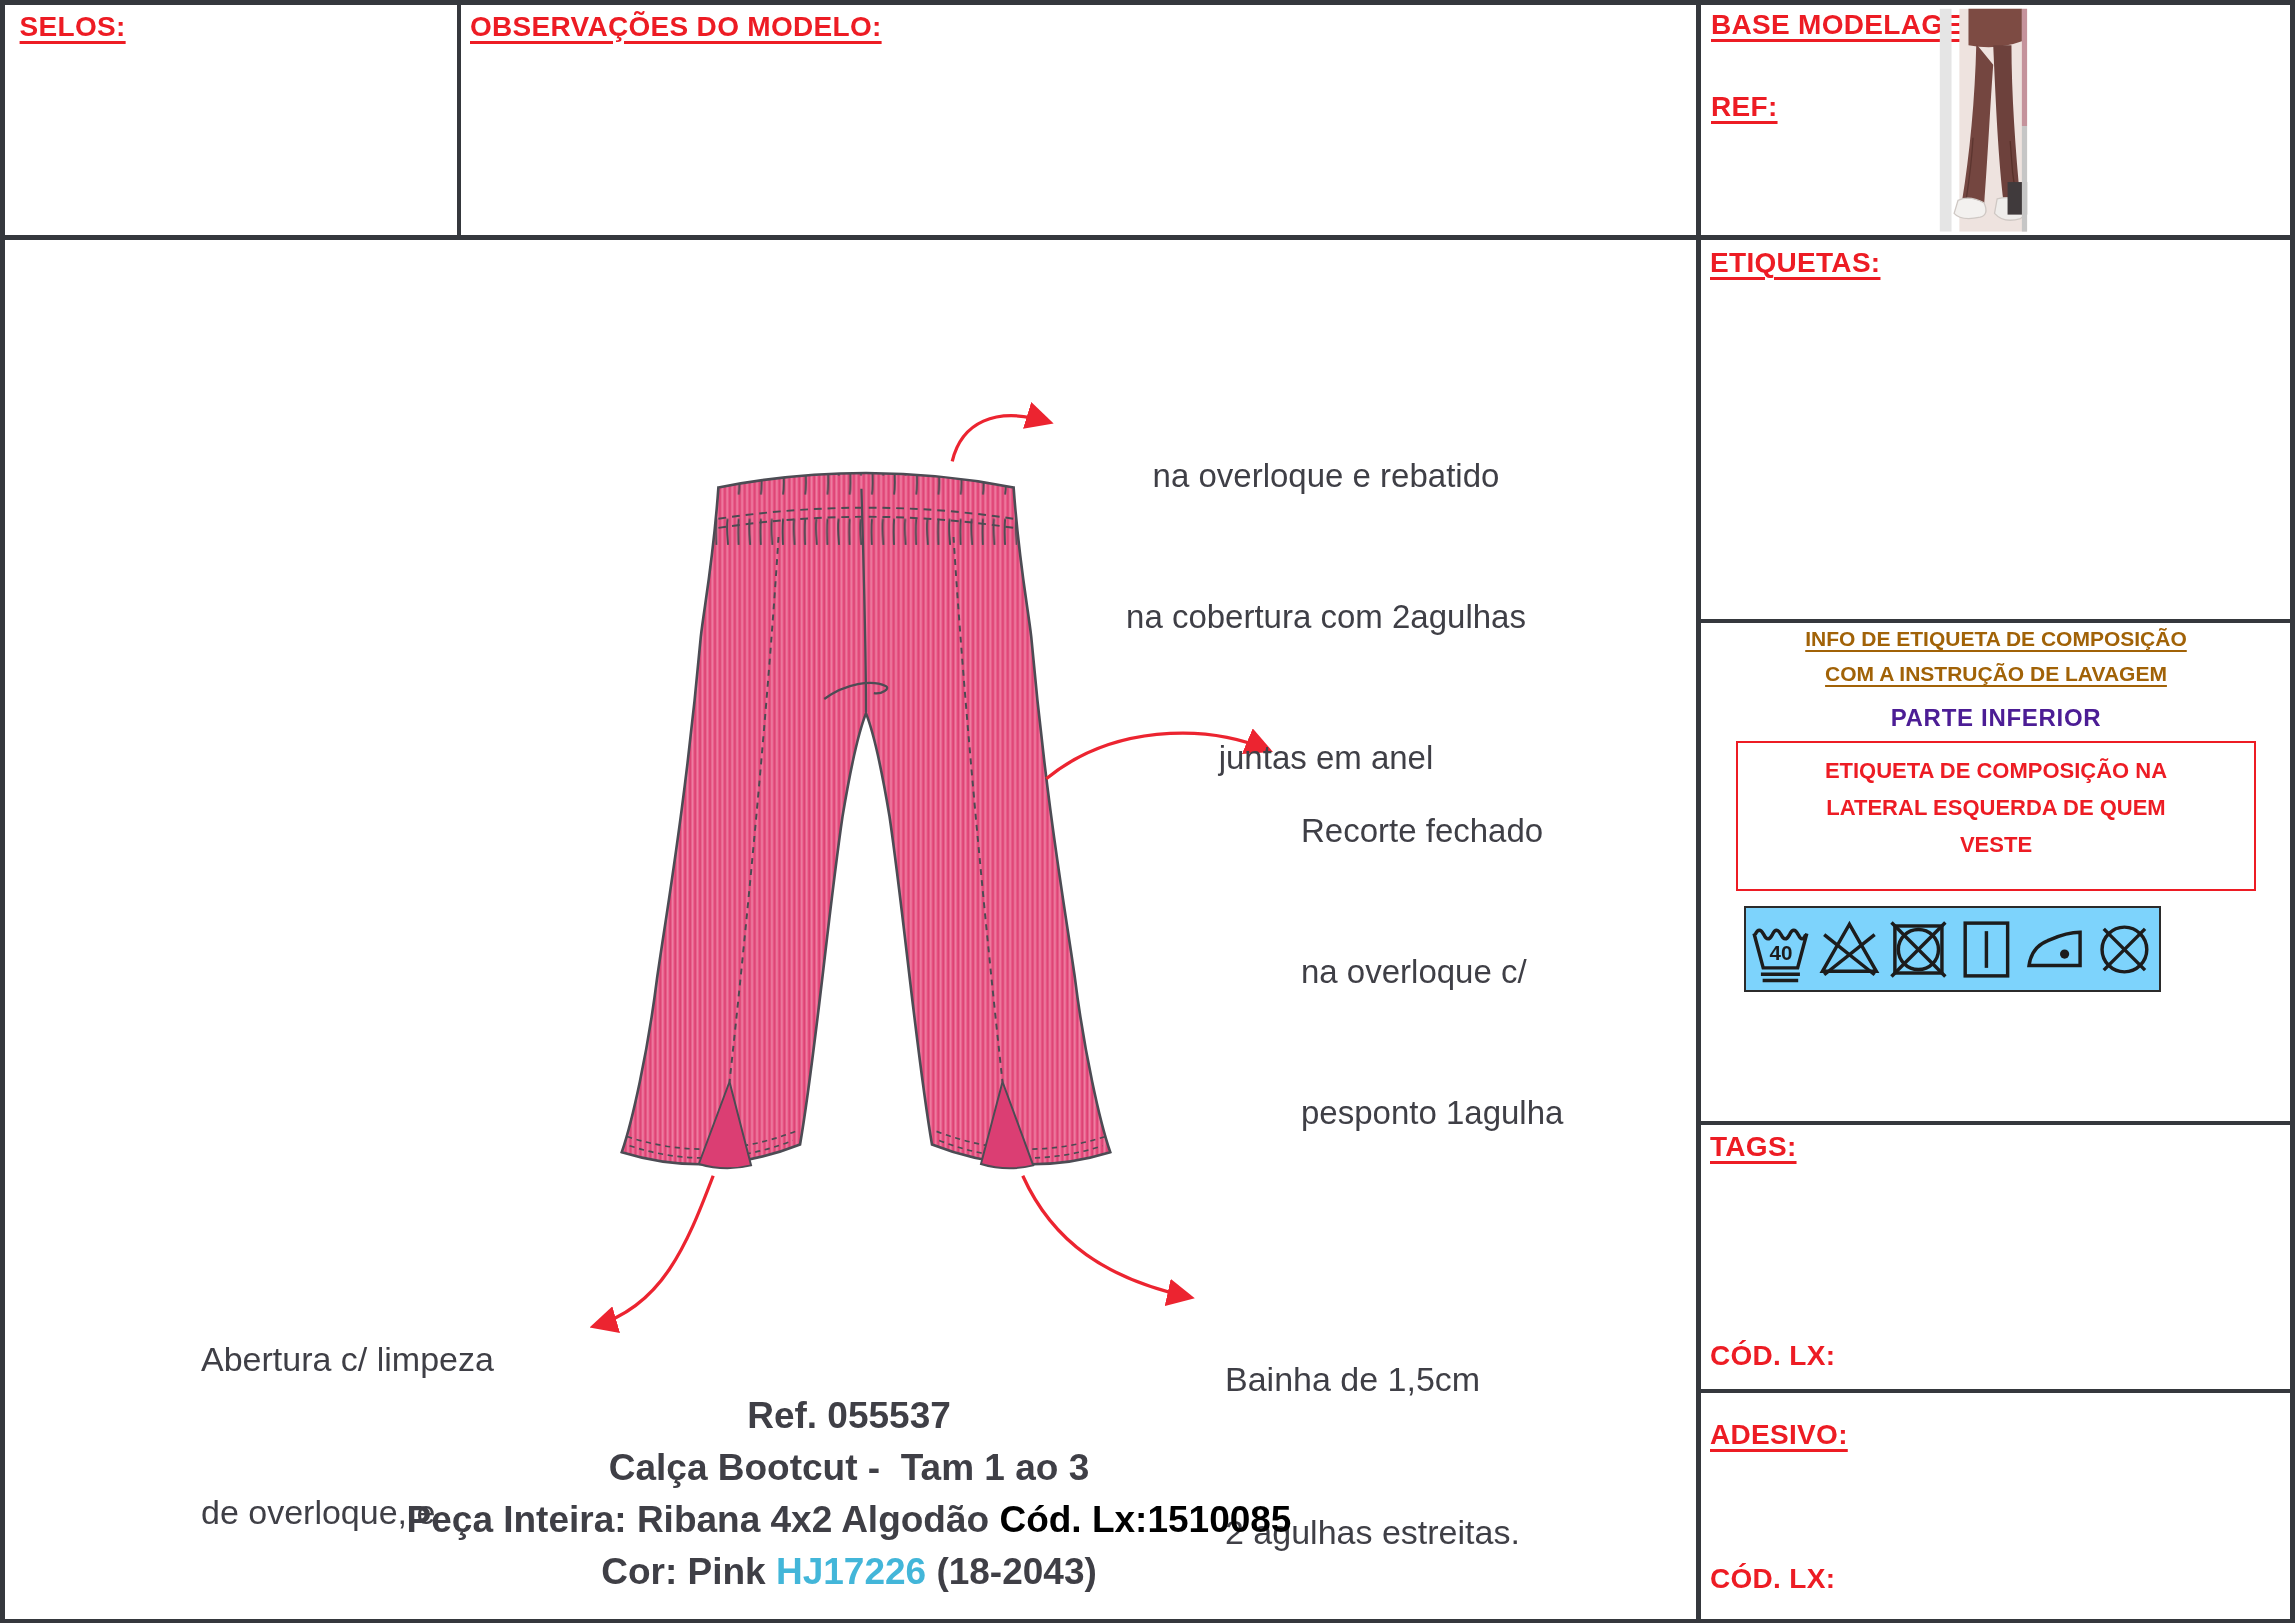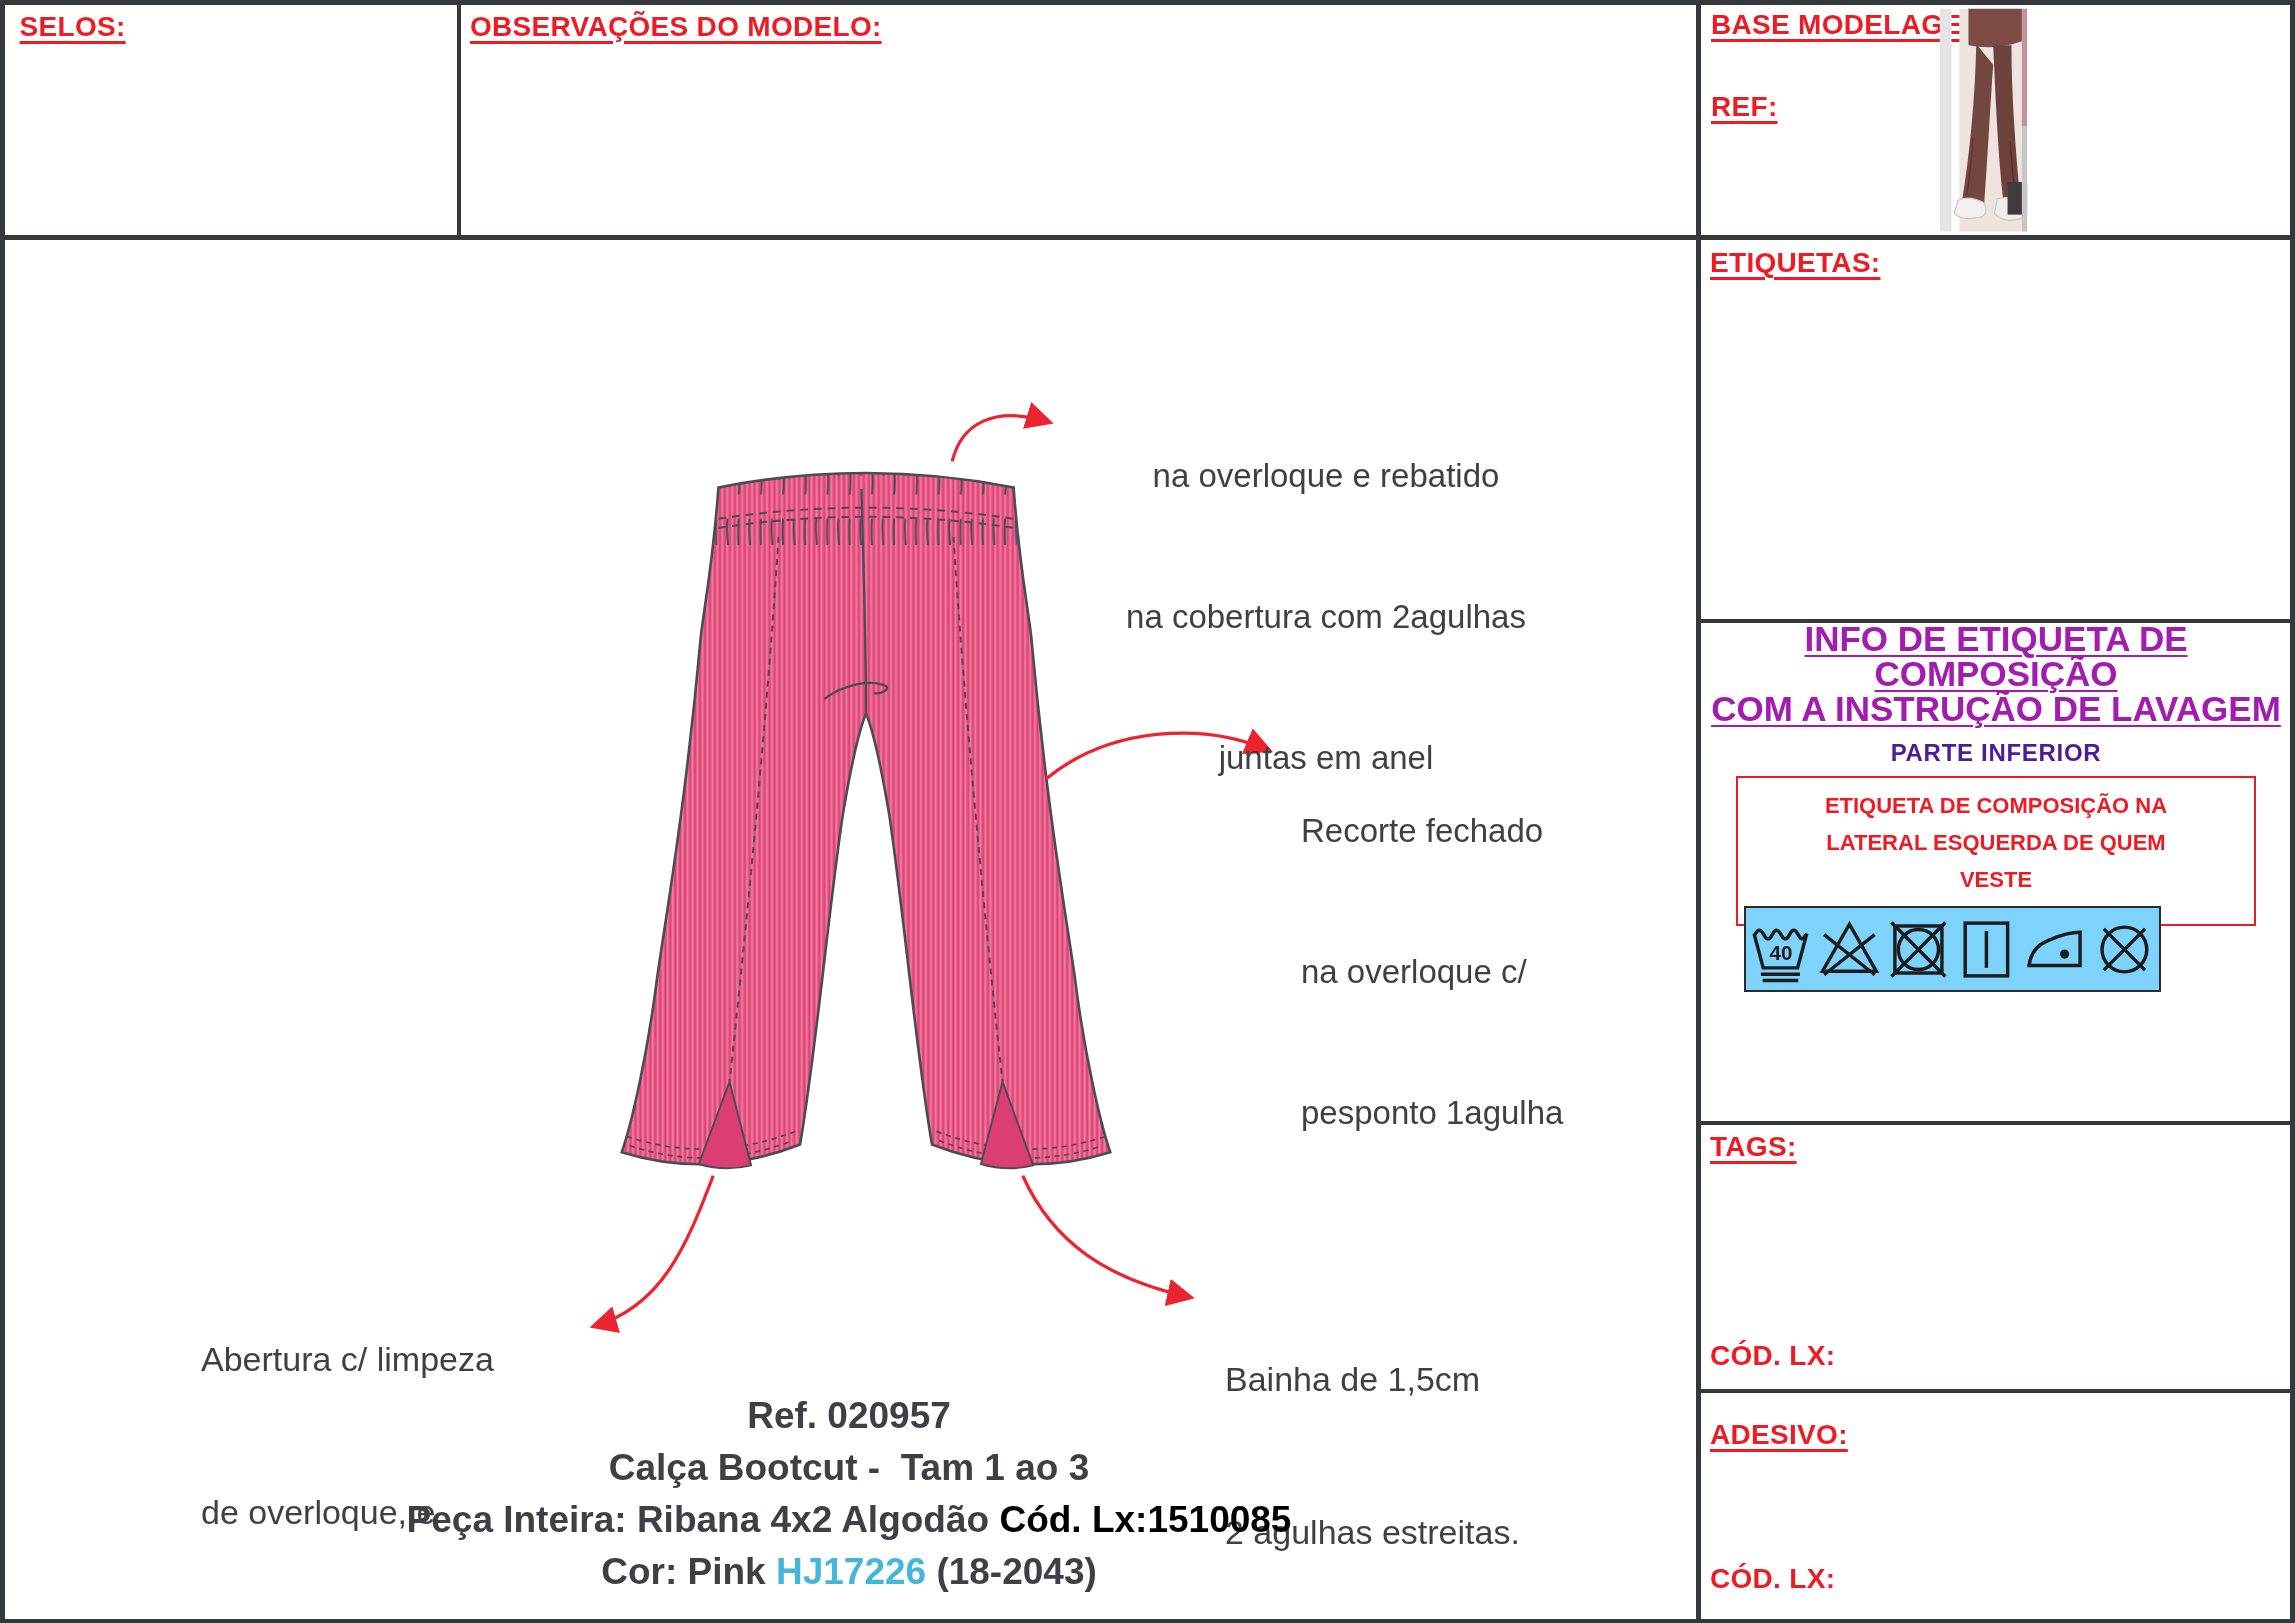--- a/index.html
+++ b/index.html
@@ -7,21 +7,21 @@
         font-family:"Liberation Sans",sans-serif;overflow:hidden;}
   .vline,.hline{position:absolute;background:#35383d;}
   .red-header{position:absolute;color:#ed1c24;font-weight:bold;font-size:28px;
               text-decoration:underline;text-decoration-thickness:2.6px;text-underline-offset:4.6px;
               letter-spacing:0.3px;white-space:pre;}
   .red-header.nound{text-decoration:none;}
   .note{position:absolute;color:#3f3f46;font-size:33px;line-height:47px;white-space:pre;}
   .note.center{text-align:center;}
   .note.big{font-size:34px;line-height:51px;}
   .info-wrap{position:absolute;left:1701px;top:621px;width:590px;text-align:center;}
-  .info-title{color:#a21caf;font-weight:bold;font-size:35px;line-height:35px;
+  .info-title{color:#a16207;font-weight:bold;font-size:21px;line-height:35px;
               text-decoration:underline;text-decoration-thickness:2px;text-underline-offset:3.9px;}
   .parte{margin-top:13px;color:#4c1d95;font-weight:bold;font-size:24px;letter-spacing:0.7px;}
   .comp-box{margin:9.1px auto 0;width:506px;border:2px solid #ed1c24;
             padding:9.1px 5.2px 26px;color:#ed1c24;font-weight:bold;font-size:22px;line-height:37px;}
   .care-box{position:absolute;left:1744px;top:878px;width:417px;height:86px;
             border:2.6px solid #2b2b2b;box-sizing:border-box;background:#7dd3fc;
             display:flex;align-items:center;justify-content:space-evenly;margin-top:28px;}
   .care-box svg{height:69px;width:69px;}
   .footer{position:absolute;left:196px;top:1390px;width:1306px;text-align:center;
           font-weight:bold;font-size:37px;color:#3f3f46;}
@@ -207,20 +207,20 @@
     <div>de overloque, e</div>
     
   </div>
 
   <div class="note big" style="left:1225px;top:1252px;">
     <div>Bainha de 1,5cm</div>
     <div>2 agulhas estreitas.</div>
   </div>
 
   <div class="footer">
-    <div class="f-line">Ref. 020957</div>
+    <div class="f-line">Ref. 055537</div>
     <div class="f-line">Calça Bootcut -  Tam 1 ao 3</div>
     <div class="f-line"><span>Peça Inteira: Ribana 4x2 Algodão </span><span class="f-red">Cód. Lx:1510085</span></div>
     <div class="f-line"><span>Cor: Pink </span><span class="f-cyan">HJ17226</span><span> (18-2043)</span></div>
   </div>
 
 </div>
 
 
 </body></html>

